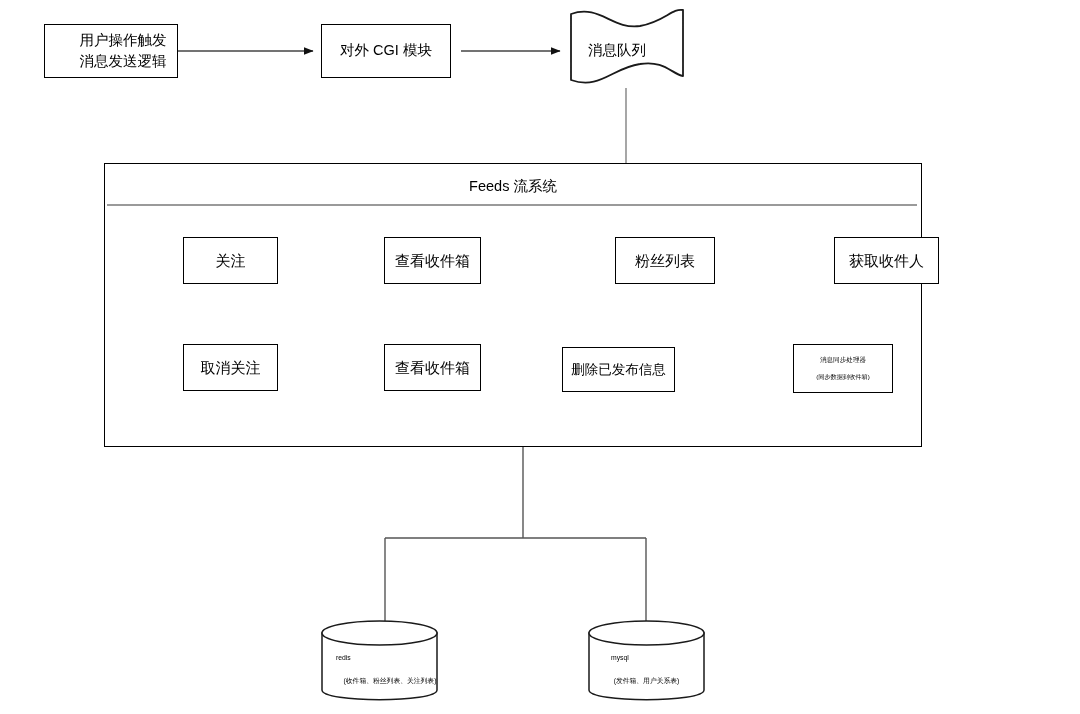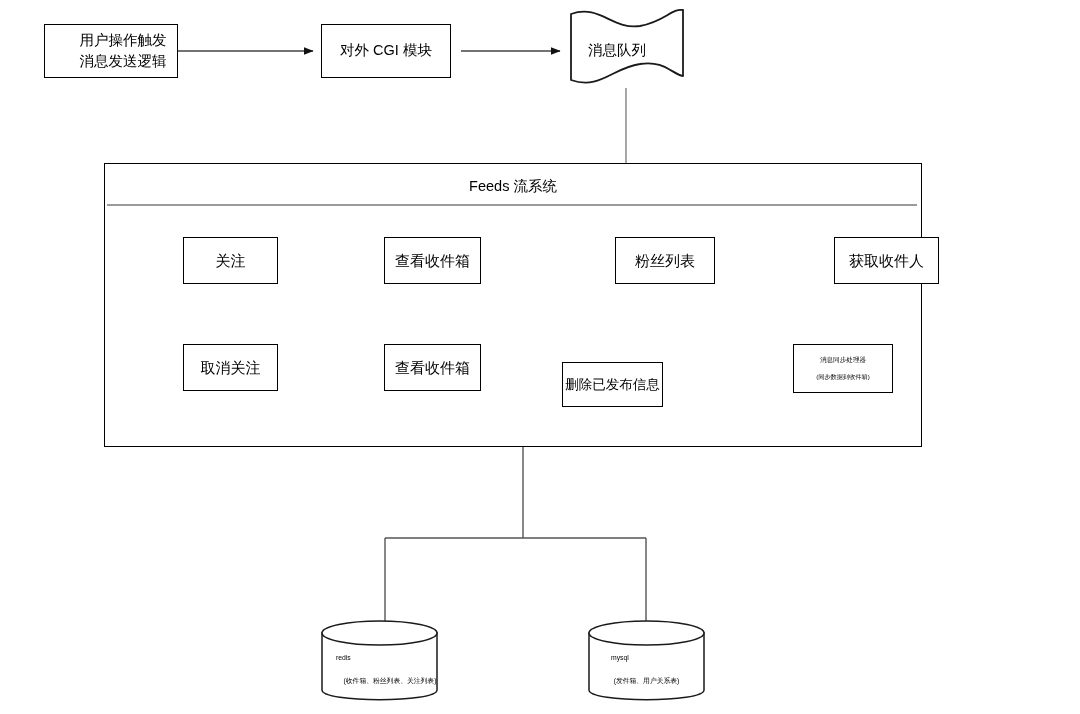--- a/index.html
+++ b/index.html
@@ -158,21 +158,21 @@
   </div>
 
   <div class="node t15" style="left:139px; top:344px; width:95px; height:47px;">
     <span class="node-text">取消关注</span>
   </div>
 
   <div class="node t15" style="left:340px; top:344px; width:97px; height:47px;">
     <span class="node-text">查看收件箱</span>
   </div>
 
-  <div class="node t13" style="left:562px; top:347px; width:101px; height:45px;margin-top:15px;">
+  <div class="node t13" style="left:562px; top:347px; width:113px; height:45px;">
     <span class="node-text">删除已发布信息</span>
   </div>
 
   <div class="node" style="left:793px; top:344px; width:100px; height:49px; gap:9px;">
     <span class="node-text t7">消息同步处理器</span>
     <span class="node-text t6">(同步数据到收件箱)</span>
   </div>
 
   <div class="cyl-label cyl-name" style="left:336px; top:654px;">redis</div>
   <div class="cyl-label cyl-desc" style="left:336px; top:676px; width:108px; text-align:center;">(收件箱、粉丝列表、关注列表)</div>

